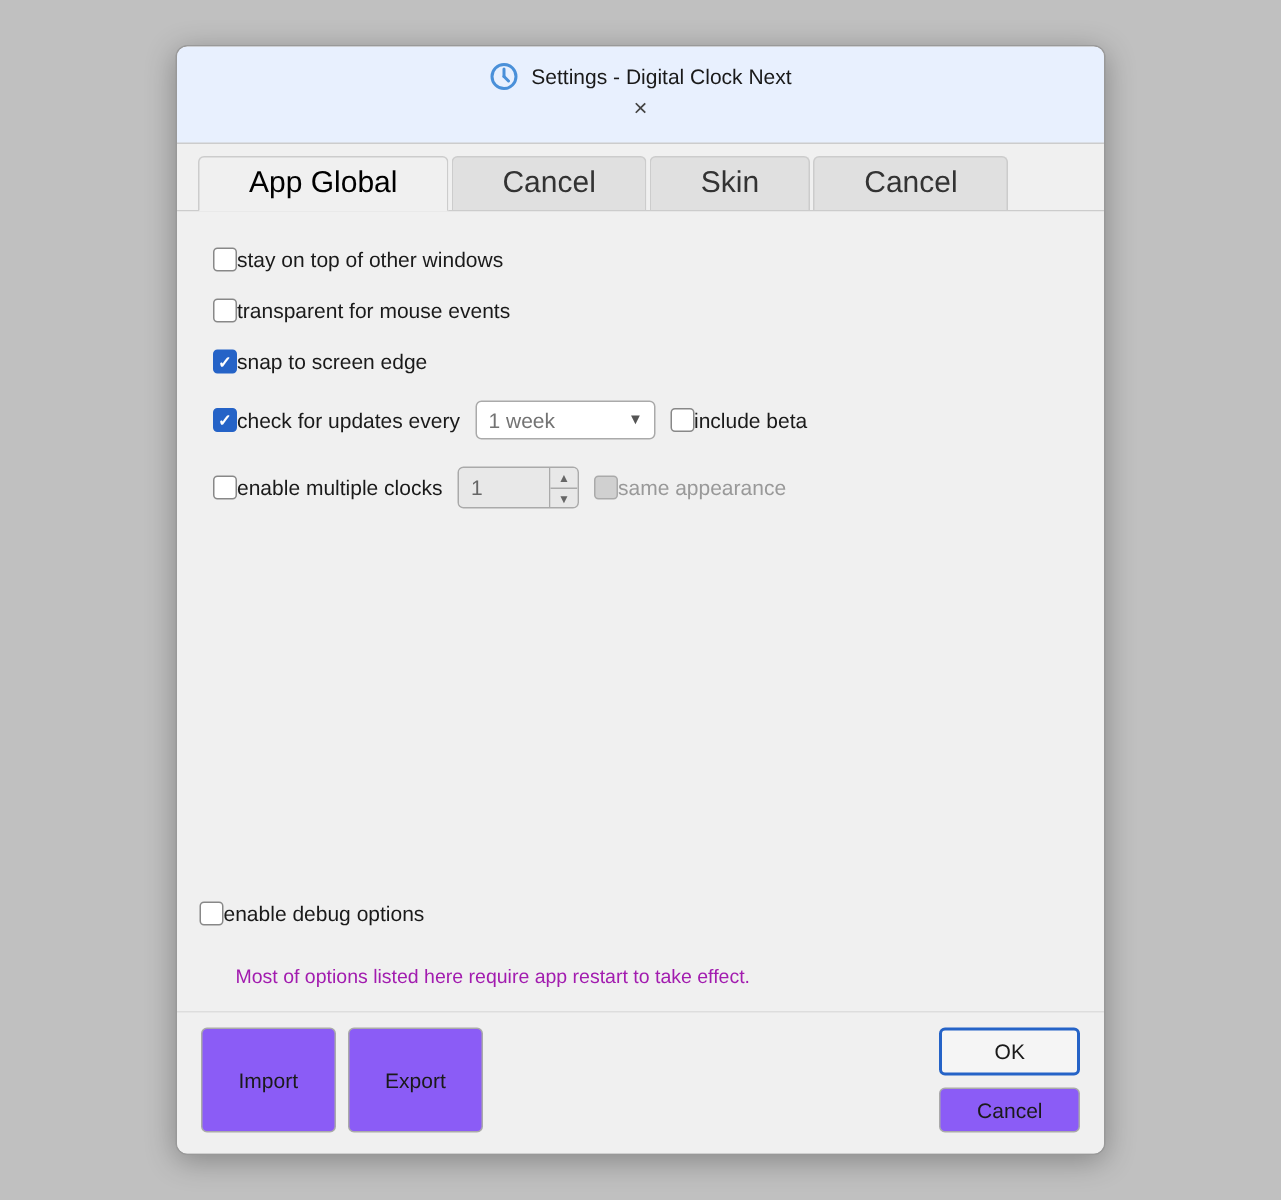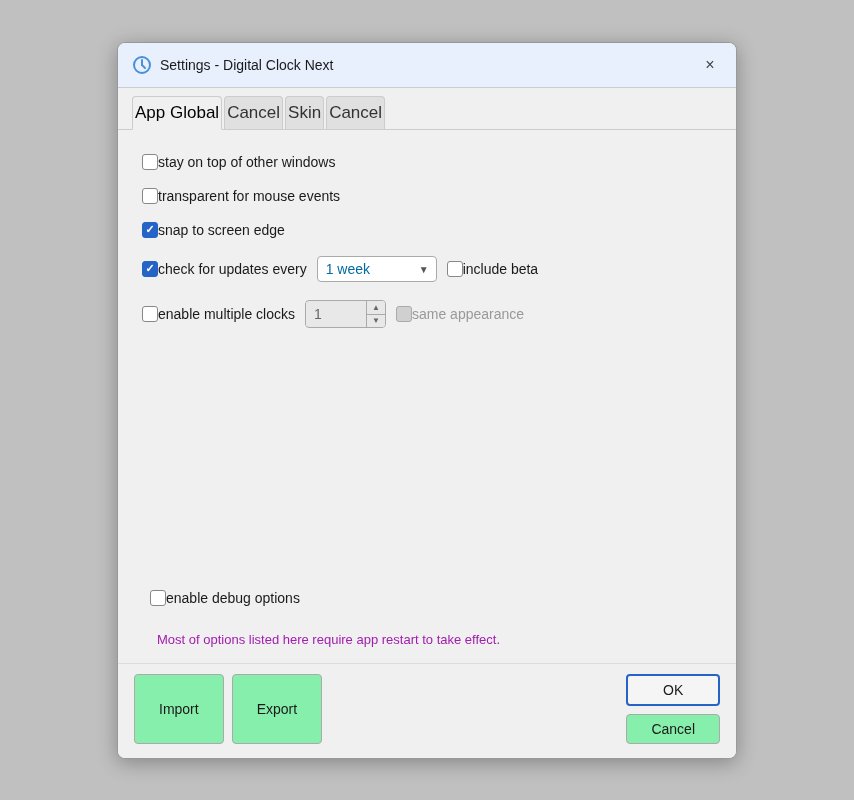--- a/index.html
+++ b/index.html
@@ -28,20 +28,21 @@
       overflow: hidden;
     }
 
     .title-bar {
       background: #e8f0fe;
       padding: 10px 14px;
       display: flex;
       align-items: center;
       justify-content: space-between;
       border-bottom: 1px solid #ccc;
+      flex-direction: column;
     }
 
     .title-bar-left {
       display: flex;
       align-items: center;
       gap: 8px;
     }
 
     .title-icon {
       width: 20px;
@@ -71,28 +72,28 @@
 
     .tab-bar {
       display: flex;
       border-bottom: 1px solid #ccc;
       background: #f0f0f0;
       padding: 8px 14px 0 14px;
       gap: 2px;
     }
 
     .tab {
-      padding: 6px 2px;
+      padding: 6px 33px;
       cursor: pointer;
       border: 1px solid #ccc;
       border-bottom: none;
       background: #e0e0e0;
       border-radius: 4px 4px 0 0;
       color: #333;
-      font-size: 17px;
+      font-size: 20px;
     }
 
     .tab.active {
       background: #f0f0f0;
       border-bottom: 1px solid #f0f0f0;
       margin-bottom: -1px;
       font-weight: 400;
       color: #000;
     }
 
@@ -155,21 +156,21 @@
     .label-text.disabled {
       color: #999;
     }
 
     .dropdown {
       padding: 4px 28px 4px 8px;
       border: 1px solid #aaa;
       border-radius: 4px;
       background: #fff;
       font-size: 14px;
-      color: #0369a1;
+      color: #737373;
       appearance: none;
       -webkit-appearance: none;
       cursor: pointer;
       position: relative;
       min-width: 120px;
     }
 
     .dropdown-container {
       position: relative;
       display: inline-block;
@@ -222,21 +223,21 @@
       font-size: 8px;
       color: #666;
       padding: 0;
     }
 
     .spinner-btn + .spinner-btn {
       border-top: 1px solid #aaa;
     }
 
     .footer-section {
-      padding: 0 32px;
+      padding: 0 15px;
       margin-bottom: 26px;
     }
 
     .debug-row {
       display: flex;
       align-items: center;
       margin-bottom: 8px;
     }
 
     .info-text {
@@ -262,21 +263,21 @@
     .button-bar-right {
       display: flex;
       gap: 8px;
       flex-direction: column;
     }
 
     .btn {
       padding: 6px 24px;
       border: 1px solid #aaa;
       border-radius: 4px;
-      background: #86efac;
+      background: #8b5cf6;
       font-size: 14px;
       cursor: pointer;
       color: #1a1a1a;
       min-width: 80px;
     }
 
     .btn.primary {
       border: 2px solid #2563c7;
       background: #f5f5f5;
       color: #1a1a1a;

